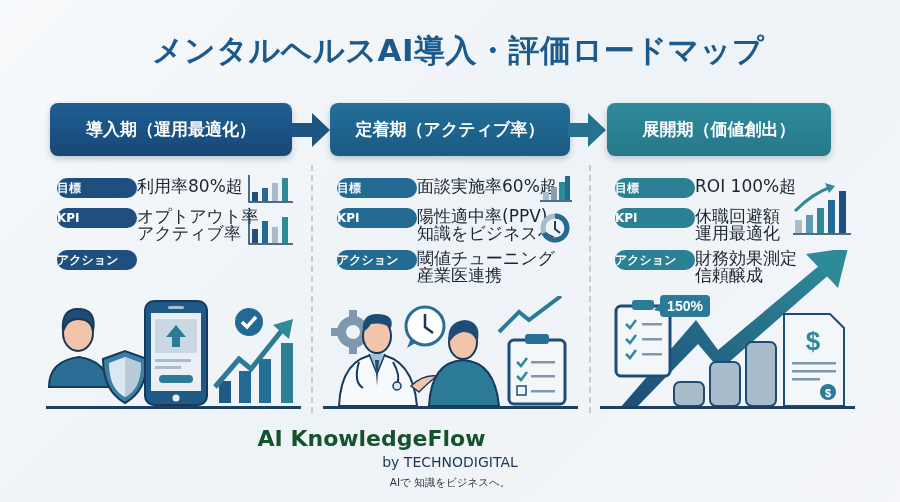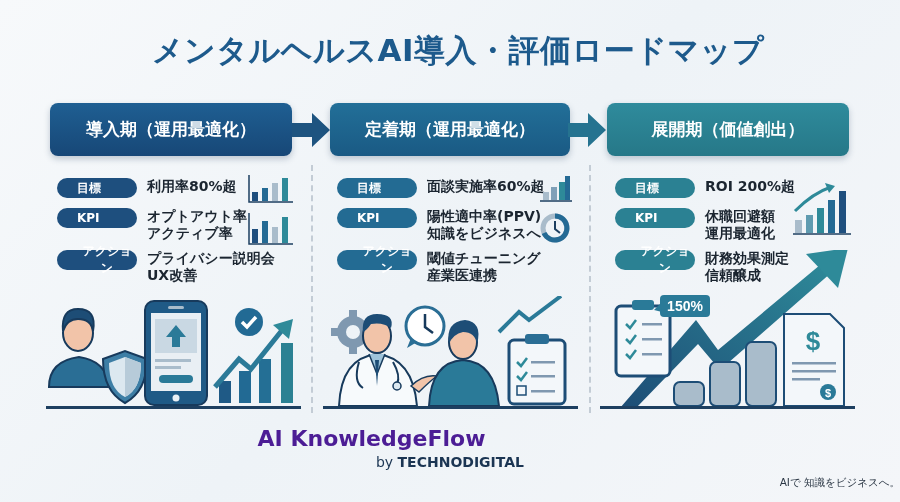--- a/index.html
+++ b/index.html
@@ -16,84 +16,82 @@
     color: #1d5a8c; letter-spacing: 0.5px;
   }
   .phase {
     position: absolute; top: 103px; height: 53px; border-radius: 8px;
     color: #fff; font-size: 17px; font-weight: bold;
     display: flex; align-items: center; justify-content: center;
     box-shadow: 0 3px 6px rgba(30,60,90,0.25);
   }
   .phase.p1 { left: 50px; width: 242px; background: linear-gradient(180deg, #1f5f92 0%, #174777 100%); }
   .phase.p2 { left: 330px; width: 240px; background: linear-gradient(180deg, #226f98 0%, #1a5a84 100%); }
-  .phase.p3 { left: 607px; width: 242px; background: linear-gradient(180deg, #2f8b9c 0%, #267888 100%); }
+  .phase.p3 { left: 607px; width: 224px; background: linear-gradient(180deg, #2f8b9c 0%, #267888 100%); }
   .arrow { position: absolute; top: 111px; width: 40px; height: 38px; }
   .arrow.a1 { left: 292px; }
   .arrow.a2 { left: 568px; }
 
   .col { position: absolute; top: 178px; width: 260px; }
   .col.c1 { left: 57px; }
   .col.c2 { left: 337px; }
   .col.c3 { left: 615px; }
   .row { position: relative; height: 30px; display: flex; align-items: flex-start; }
   .row.r2 { height: 42px; }
   .row.r3 { height: 44px; }
   .pill {
     width: 80px; height: 20px; border-radius: 11px; color: #fff;
-    font-size: 12px; font-weight: bold; padding-left: 20px;
-    display: flex; align-items: center; flex-shrink: 0; text-align: center;
+    font-size: 12px; font-weight: bold; padding-left: 0;
+    display: flex; align-items: center; flex-shrink: 0;
   }
   .c1 .pill { background: #1e4f7e; }
   .c2 .pill { background: #236b93; }
   .c3 .pill { background: #2b8193; }
-  .val { margin-left: 10px; font-size: 14px; font-weight: bold; line-height: 17px; color: #1b2530; white-space: pre-line; }
+  .val { font-size: 17px; font-weight: normal; line-height: 17px; color: #1b2530; white-space: pre-line; }
 
   .divider { position: absolute; top: 165px; height: 248px; width: 0; border-left: 2px dashed #c3ccd5; }
   .divider.d1 { left: 311px; }
   .divider.d2 { left: 589px; }
 
   .mini { position: absolute; }
   .baseline { position: absolute; top: 406px; height: 3px; background: #1d3f60; }
 
   .illus { position: absolute; }
-  .brand-name { position: absolute; top: 426px; left: 0; width: 743px; text-align: center; font-size: 22px; font-weight: bold; color: #4c1d95; }
+  .brand-name { position: absolute; top: 426px; left: 0; width: 743px; text-align: center; font-size: 22px; font-weight: bold; color: #14532d; }
   .brand-by { position: absolute; top: 454px; left: 0; width: 900px; text-align: center; font-size: 14px; color: #1b3553; }
-  .brand-by b { font-weight: bold; }
-  .brand-tag { position: absolute; top: 476px; left: 0; width: 900px; text-align: right; font-size: 10.5px; color: #2a3644; }
+  .brand-by b { font-weight: normal; }
+  .brand-tag { position: absolute; top: 476px; left: 0; width: 900px; text-align: center; font-size: 10.5px; color: #2a3644; }
 </style>
 </head>
 <body>
 
 <div class="title">メンタルヘルスAI導入・評価ロードマップ</div>
 
 <div class="phase p1">導入期（運用最適化）</div>
 <svg class="arrow a1" viewBox="0 0 40 38">
   <path d="M0 12 H20 V2 L38 19 L20 36 V26 H0 Z" fill="#1e5480"></path>
 </svg>
-<div class="phase p2">定着期（運用最適化）</div>
+<div class="phase p2">定着期（アクティブ率）</div>
 <svg class="arrow a2" viewBox="0 0 40 38">
   <path d="M0 12 H20 V2 L38 19 L20 36 V26 H0 Z" fill="#257390"></path>
 </svg>
 <div class="phase p3">展開期（価値創出）</div>
 
 <div class="col c1">
   <div class="row r1">
     <div class="pill">目標</div>
     <div class="val">利用率80%超</div>
   </div>
   <div class="row r2">
     <div class="pill">KPI</div>
     <div class="val">オプトアウト率
 アクティブ率</div>
   </div>
   <div class="row r3">
     <div class="pill">アクション</div>
-    <div class="val">プライバシー説明会
-UX改善</div>
   </div>
 </div>
 
 <div class="col c2">
   <div class="row r1">
     <div class="pill">目標</div>
     <div class="val">面談実施率60%超</div>
   </div>
   <div class="row r2">
     <div class="pill">KPI</div>
@@ -103,21 +101,21 @@
   <div class="row r3">
     <div class="pill">アクション</div>
     <div class="val">閾値チューニング
 産業医連携</div>
   </div>
 </div>
 
 <div class="col c3">
   <div class="row r1">
     <div class="pill">目標</div>
-    <div class="val">ROI 200%超</div>
+    <div class="val">ROI 100%超</div>
   </div>
   <div class="row r2">
     <div class="pill">KPI</div>
     <div class="val">休職回避額
 運用最適化</div>
   </div>
   <div class="row r3">
     <div class="pill">アクション</div>
     <div class="val">財務効果測定
 信頼醸成</div>

